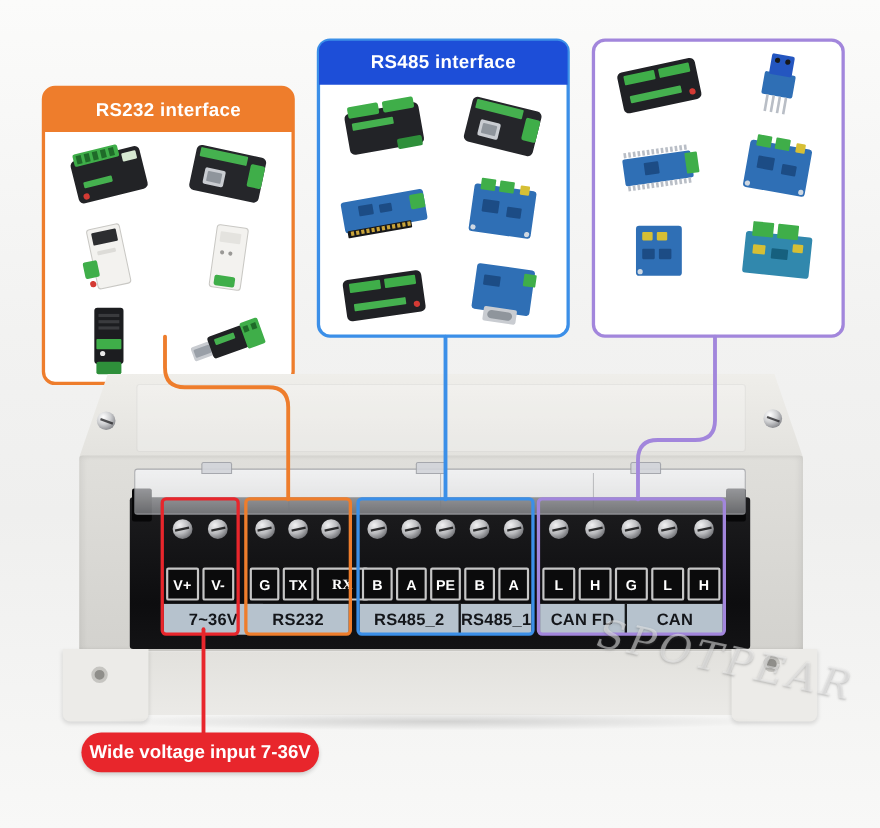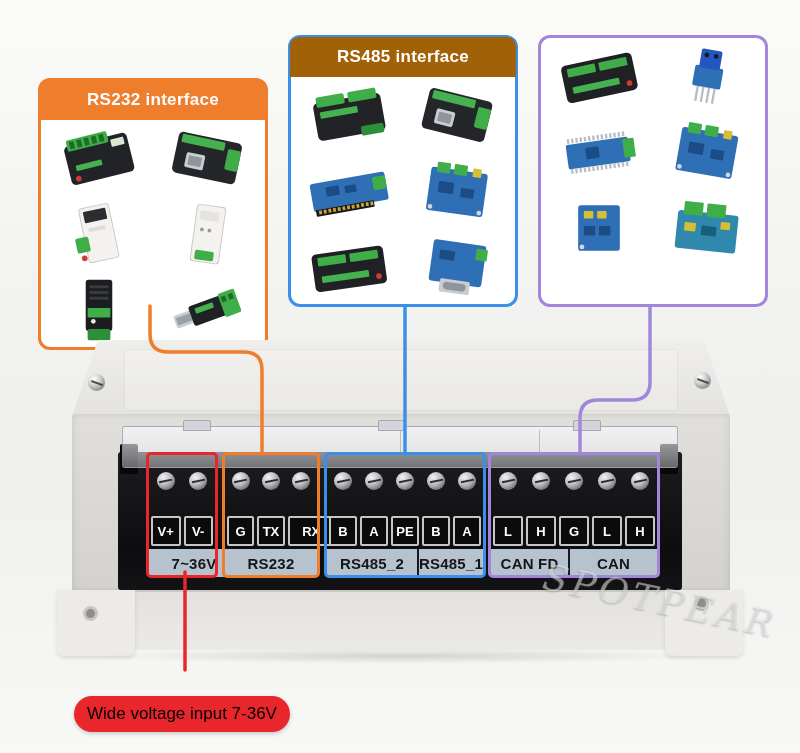--- a/index.html
+++ b/index.html
@@ -68,22 +68,22 @@
 
   #watermark{position:absolute;left:548px;top:556px;z-index:35;
     font-family:"DejaVu Serif",serif;font-style:italic;font-size:36px;letter-spacing:4px;
     color:rgba(240,240,240,.5);text-shadow:0 1px 2px rgba(90,90,90,.35);
     transform:rotate(12deg);transform-origin:left top;}
 
   
   #leaders{position:absolute;left:0;top:0;width:800px;height:753px;z-index:40;pointer-events:none;}
   #annotation-label{position:absolute;left:74px;top:666px;width:216px;height:36px;
     border-radius:18px;display:flex;align-items:center;justify-content:center;
-    color:#000000;font-size:17px;font-weight:normal;z-index:45;
-    box-shadow:0 2px 4px rgba(0,0,0,.18);margin-top:30px;}
+    color:#ffffff;font-size:17px;font-weight:bold;z-index:45;
+    box-shadow:0 2px 4px rgba(0,0,0,.18);}
 </style>
 </head>
 <body>
 
 <div id="stage">
 
   <div class="callout" style="left: 38px; border-color: rgb(238, 125, 44); margin-top: 43px;">
     <div class="callout-header" style="background: rgb(238, 125, 44);">RS232 interface</div>
     <div class="callout-body">
         <svg width="100" height="72" viewBox="0 0 100 76" class="thumb">
@@ -145,21 +145,21 @@
             <rect x="32" y="28" width="36" height="22" rx="3" fill="#202124"></rect>
             <rect x="38" y="32" width="20" height="6" rx="1" fill="#45b14f"></rect>
             <rect x="66" y="26" width="18" height="26" rx="2" fill="#3fae49"></rect>
             <rect x="68" y="30" width="5" height="6" fill="#1f6b29"></rect>
             <rect x="76" y="30" width="5" height="6" fill="#1f6b29"></rect>
           </g>
         </svg>
       </div>
   </div>
   <div class="callout" style="left: 288px; border-color: rgb(59, 143, 232);">
-    <div class="callout-header" style="background: #a16207;">RS485 interface</div>
+    <div class="callout-header" style="background: #1d4ed8;">RS485 interface</div>
     <div class="callout-body">
         <svg width="100" height="72" viewBox="0 0 100 76" class="thumb">
           <g transform="rotate(-10 50 38)">
             <rect x="14" y="20" width="72" height="40" rx="5" fill="#222327"></rect>
             <rect x="18" y="14" width="30" height="11" rx="2" fill="#3fae49"></rect>
             <rect x="52" y="14" width="30" height="11" rx="2" fill="#3fae49"></rect>
             <rect x="20" y="30" width="40" height="7" rx="1" fill="#45b14f"></rect>
             <rect x="60" y="52" width="24" height="10" rx="2" fill="#2e8f3a"></rect>
           </g>
         </svg>
@@ -357,21 +357,21 @@
         <div class="slot"></div>
       </div>
       <div class="tcell" style="left: 227px; width: 27.3333px;">G</div>
       <div class="tscrew" style="left: 262px; top: 472px;">
         <div class="slot"></div>
       </div>
       <div class="tcell" style="left: 257.333px; width: 27.3333px;">TX</div>
       <div class="tscrew" style="left: 292.333px; top: 472px;">
         <div class="slot"></div>
       </div>
-      <div class="tcell" style="left: 287.667px; width: 47px;">RX</div>
+      <div class="tcell" style="left: 287.667px; width: 47px; font-family: Liberation Serif, serif;">RX</div>
       <div class="band" style="left: 225px; width: 92px;">
         <div class="band-seg" style="flex-grow: 3; flex-basis: 0px;">RS232</div>
       </div>
       <div class="group-outline" style="left: 222px; width: 98px; border-color: rgb(238, 125, 44);"></div>
       <div class="tscrew" style="left: 334px; top: 472px;">
         <div class="slot"></div>
       </div>
       <div class="tcell" style="left: 329px; width: 28px;">B</div>
       <div class="tscrew" style="left: 365px; top: 472px;">
         <div class="slot"></div>

